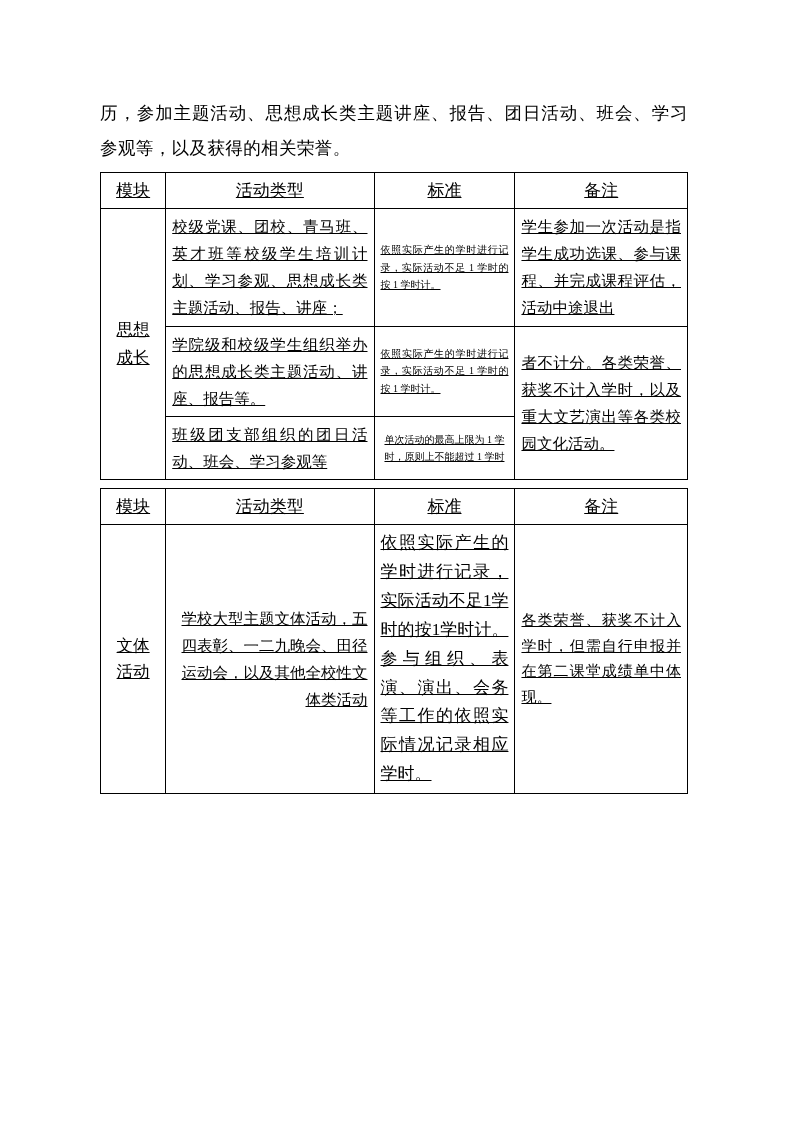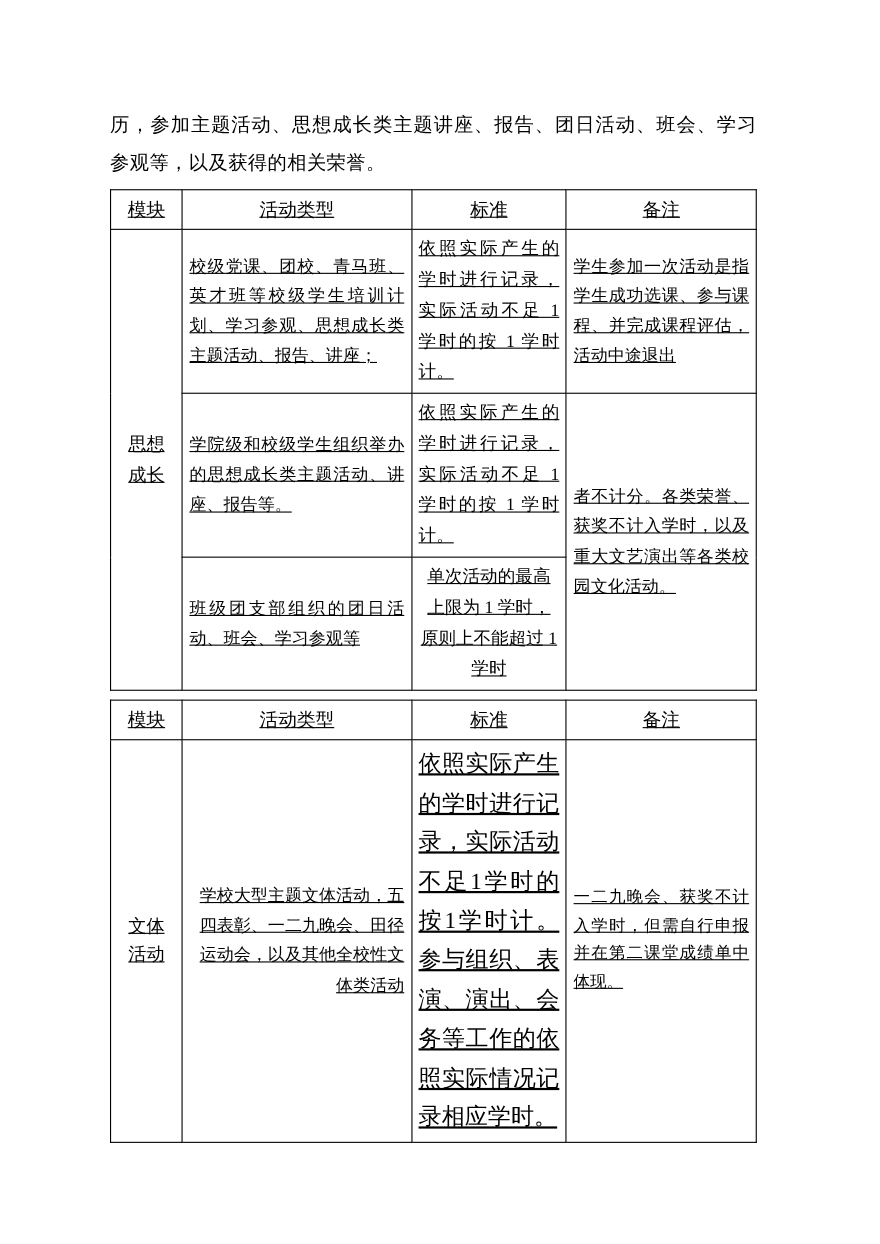--- a/index.html
+++ b/index.html
@@ -61,37 +61,37 @@
     font-size: 16.5px;
     line-height: 1.7;
   }
   td.type {
     font-size: 15.5px;
     line-height: 1.75;
     text-align: justify;
     text-justify: inter-ideograph;
   }
   td.standard {
-    font-size: 16px;
+    font-size: 10px;
     line-height: 1.75;
     text-align: justify;
     text-justify: inter-ideograph;
   }
   td.standard.center {
     text-align: center;
   }
   td.remark {
     font-size: 15.5px;
     line-height: 1.75;
     text-align: justify;
     text-justify: inter-ideograph;
   }
   .t2 td.type { text-align: right; }
   .t2 td.module { line-height: 1.6; }
-  .t2 td.standard { font-size: 21px; line-height: 1.7; }
+  .t2 td.standard { font-size: 17px; line-height: 1.7; }
   .t2 td.remark { font-size: 15px; line-height: 1.7; }
   .nowrapcell { white-space: pre-line; }
 </style>
 </head>
 <body>
 
 <div class="page">
 
   <p class="para">历，参加主题活动、思想成长类主题讲座、报告、团日活动、班会、学习参观等，以及获得的相关荣誉。</p>
 
@@ -145,18 +145,18 @@
         <th>标准</th>
         <th>备注</th>
       </tr>
     </thead>
     <tbody>
       <tr>
         <td class="module nowrapcell">文体
 活动</td>
         <td class="type">学校大型主题文体活动，五四表彰、一二九晚会、田径运动会，以及其他全校性文体类活动</td>
         <td class="standard">依照实际产生的学时进行记录，实际活动不足1学时的按1学时计。参与组织、表演、演出、会务等工作的依照实际情况记录相应学时。</td>
-        <td class="remark">一二九晚会、获奖不计入学时，但需自行申报并在第二课堂成绩单中体现。</td>
+        <td class="remark">各类荣誉、获奖不计入学时，但需自行申报并在第二课堂成绩单中体现。</td>
       </tr>
     </tbody>
   </table>
 
 </div>
 
 </body></html>

